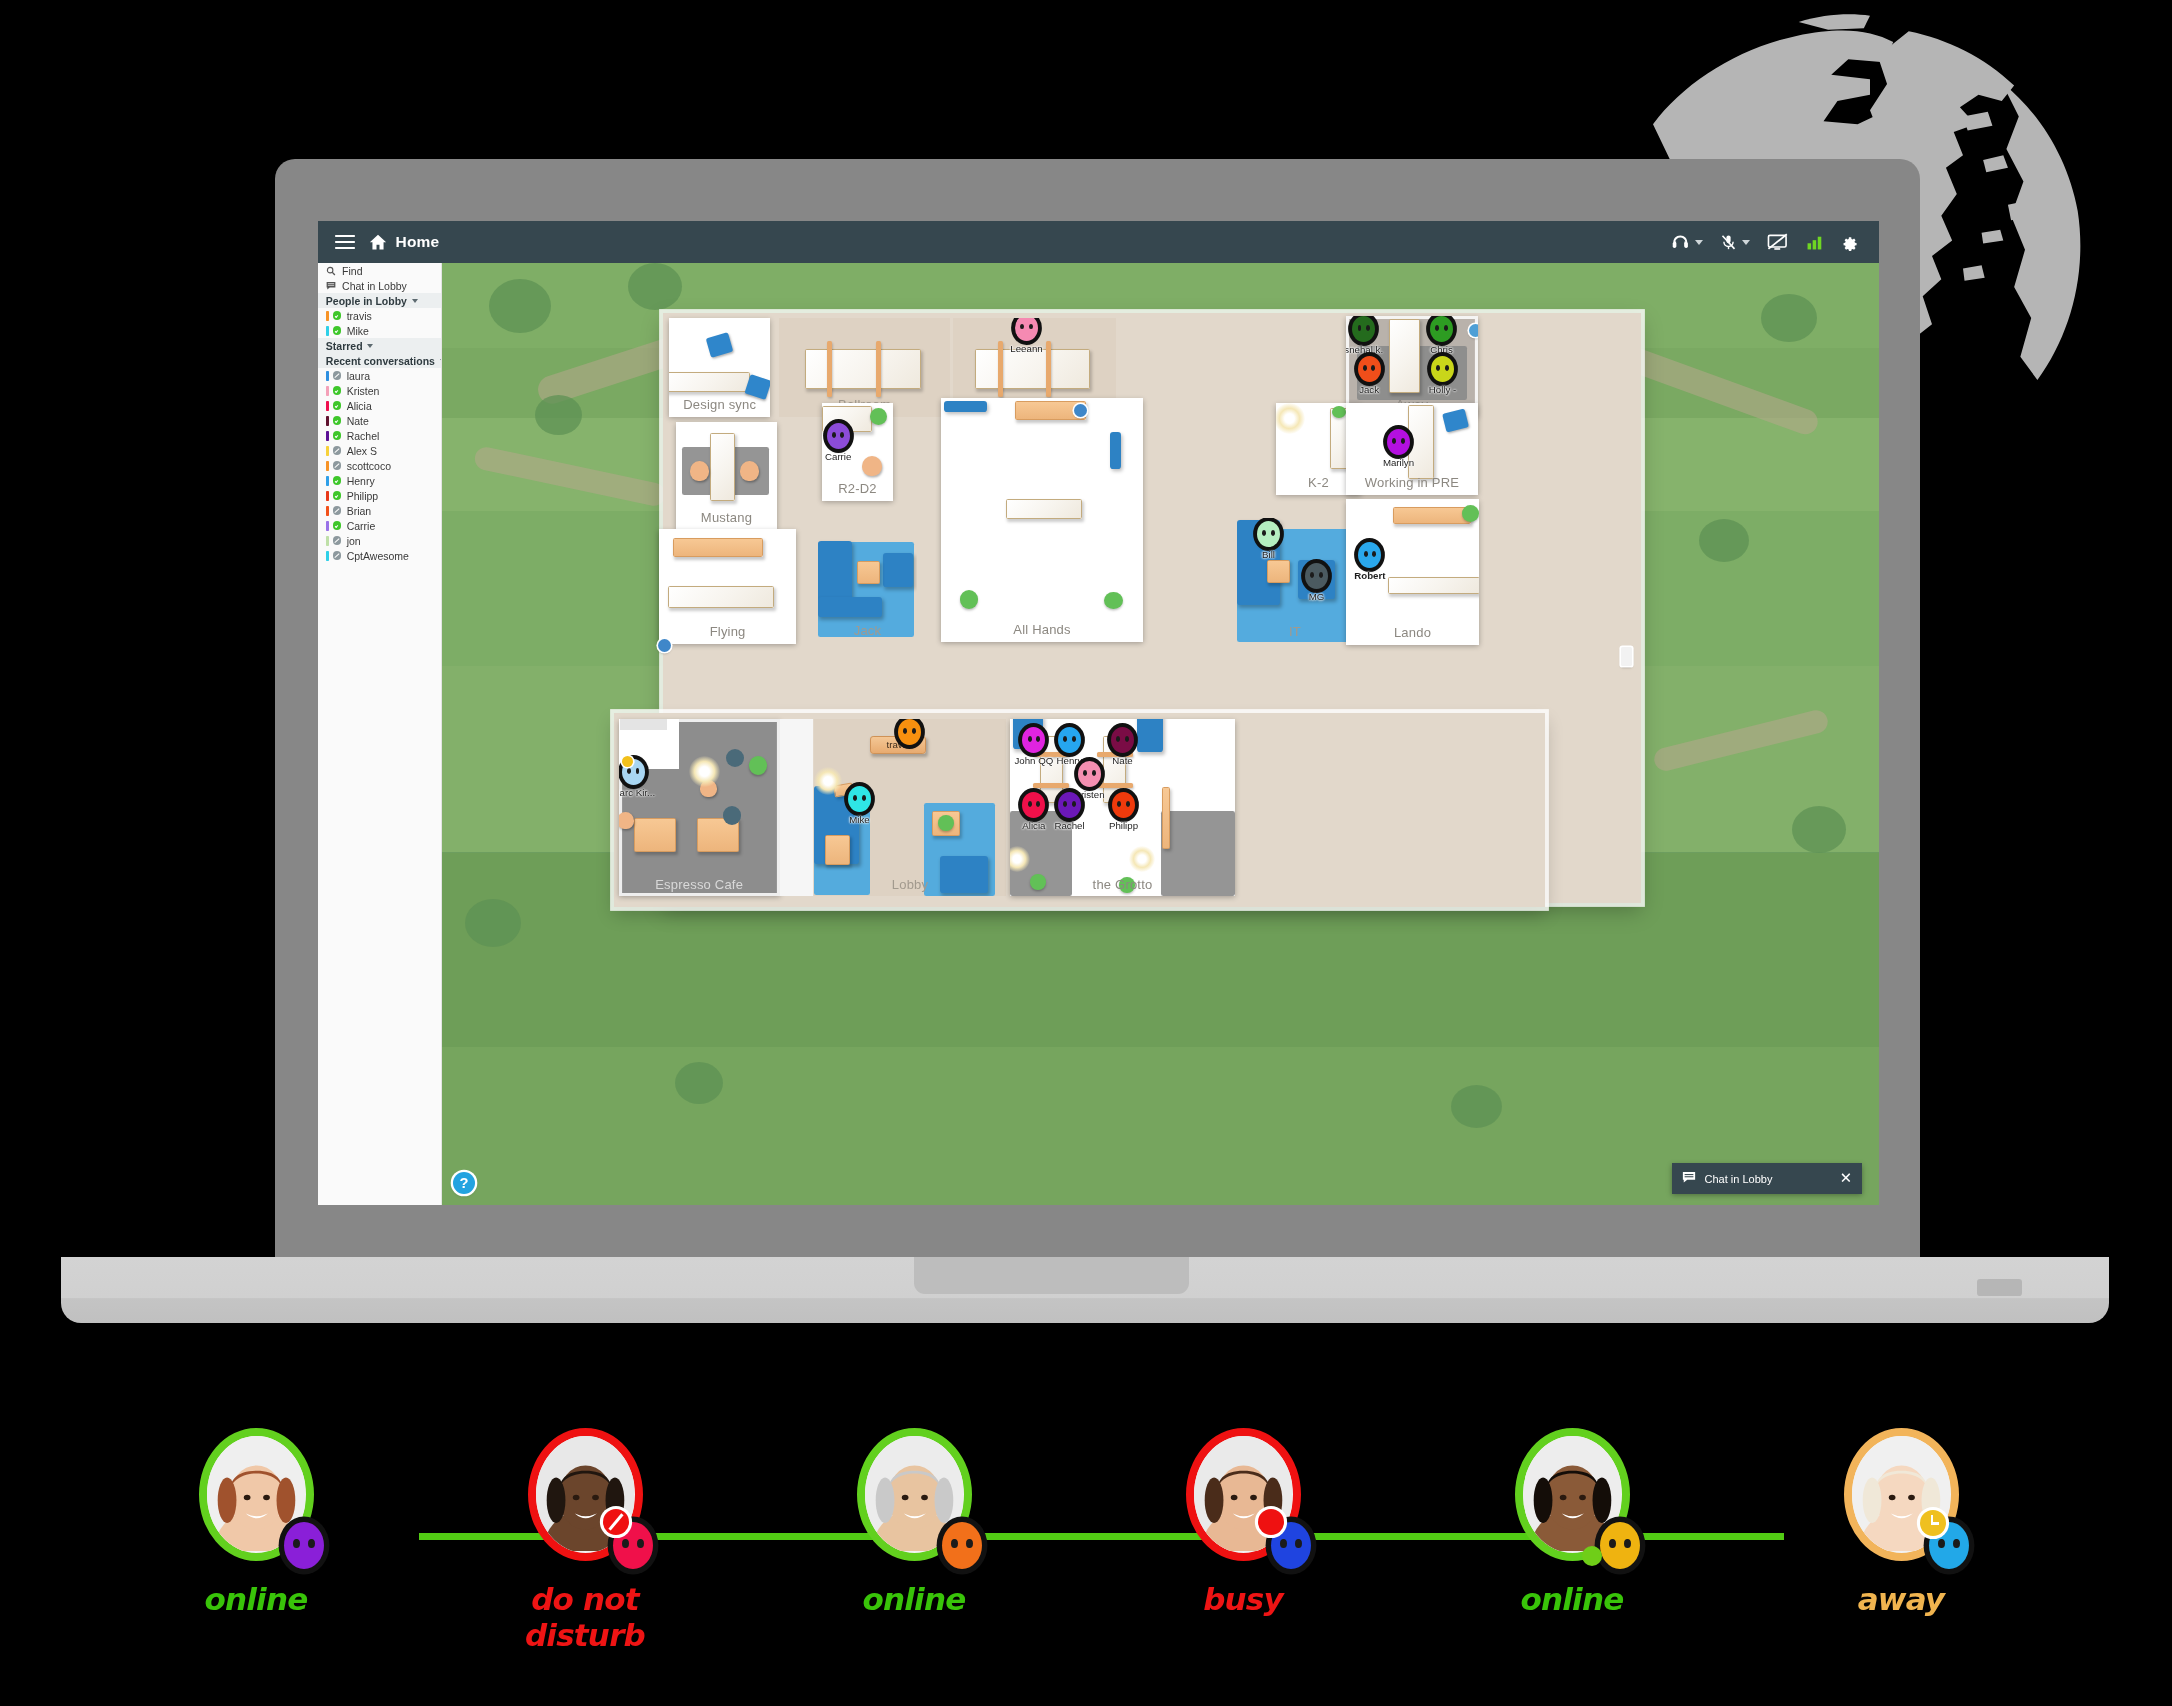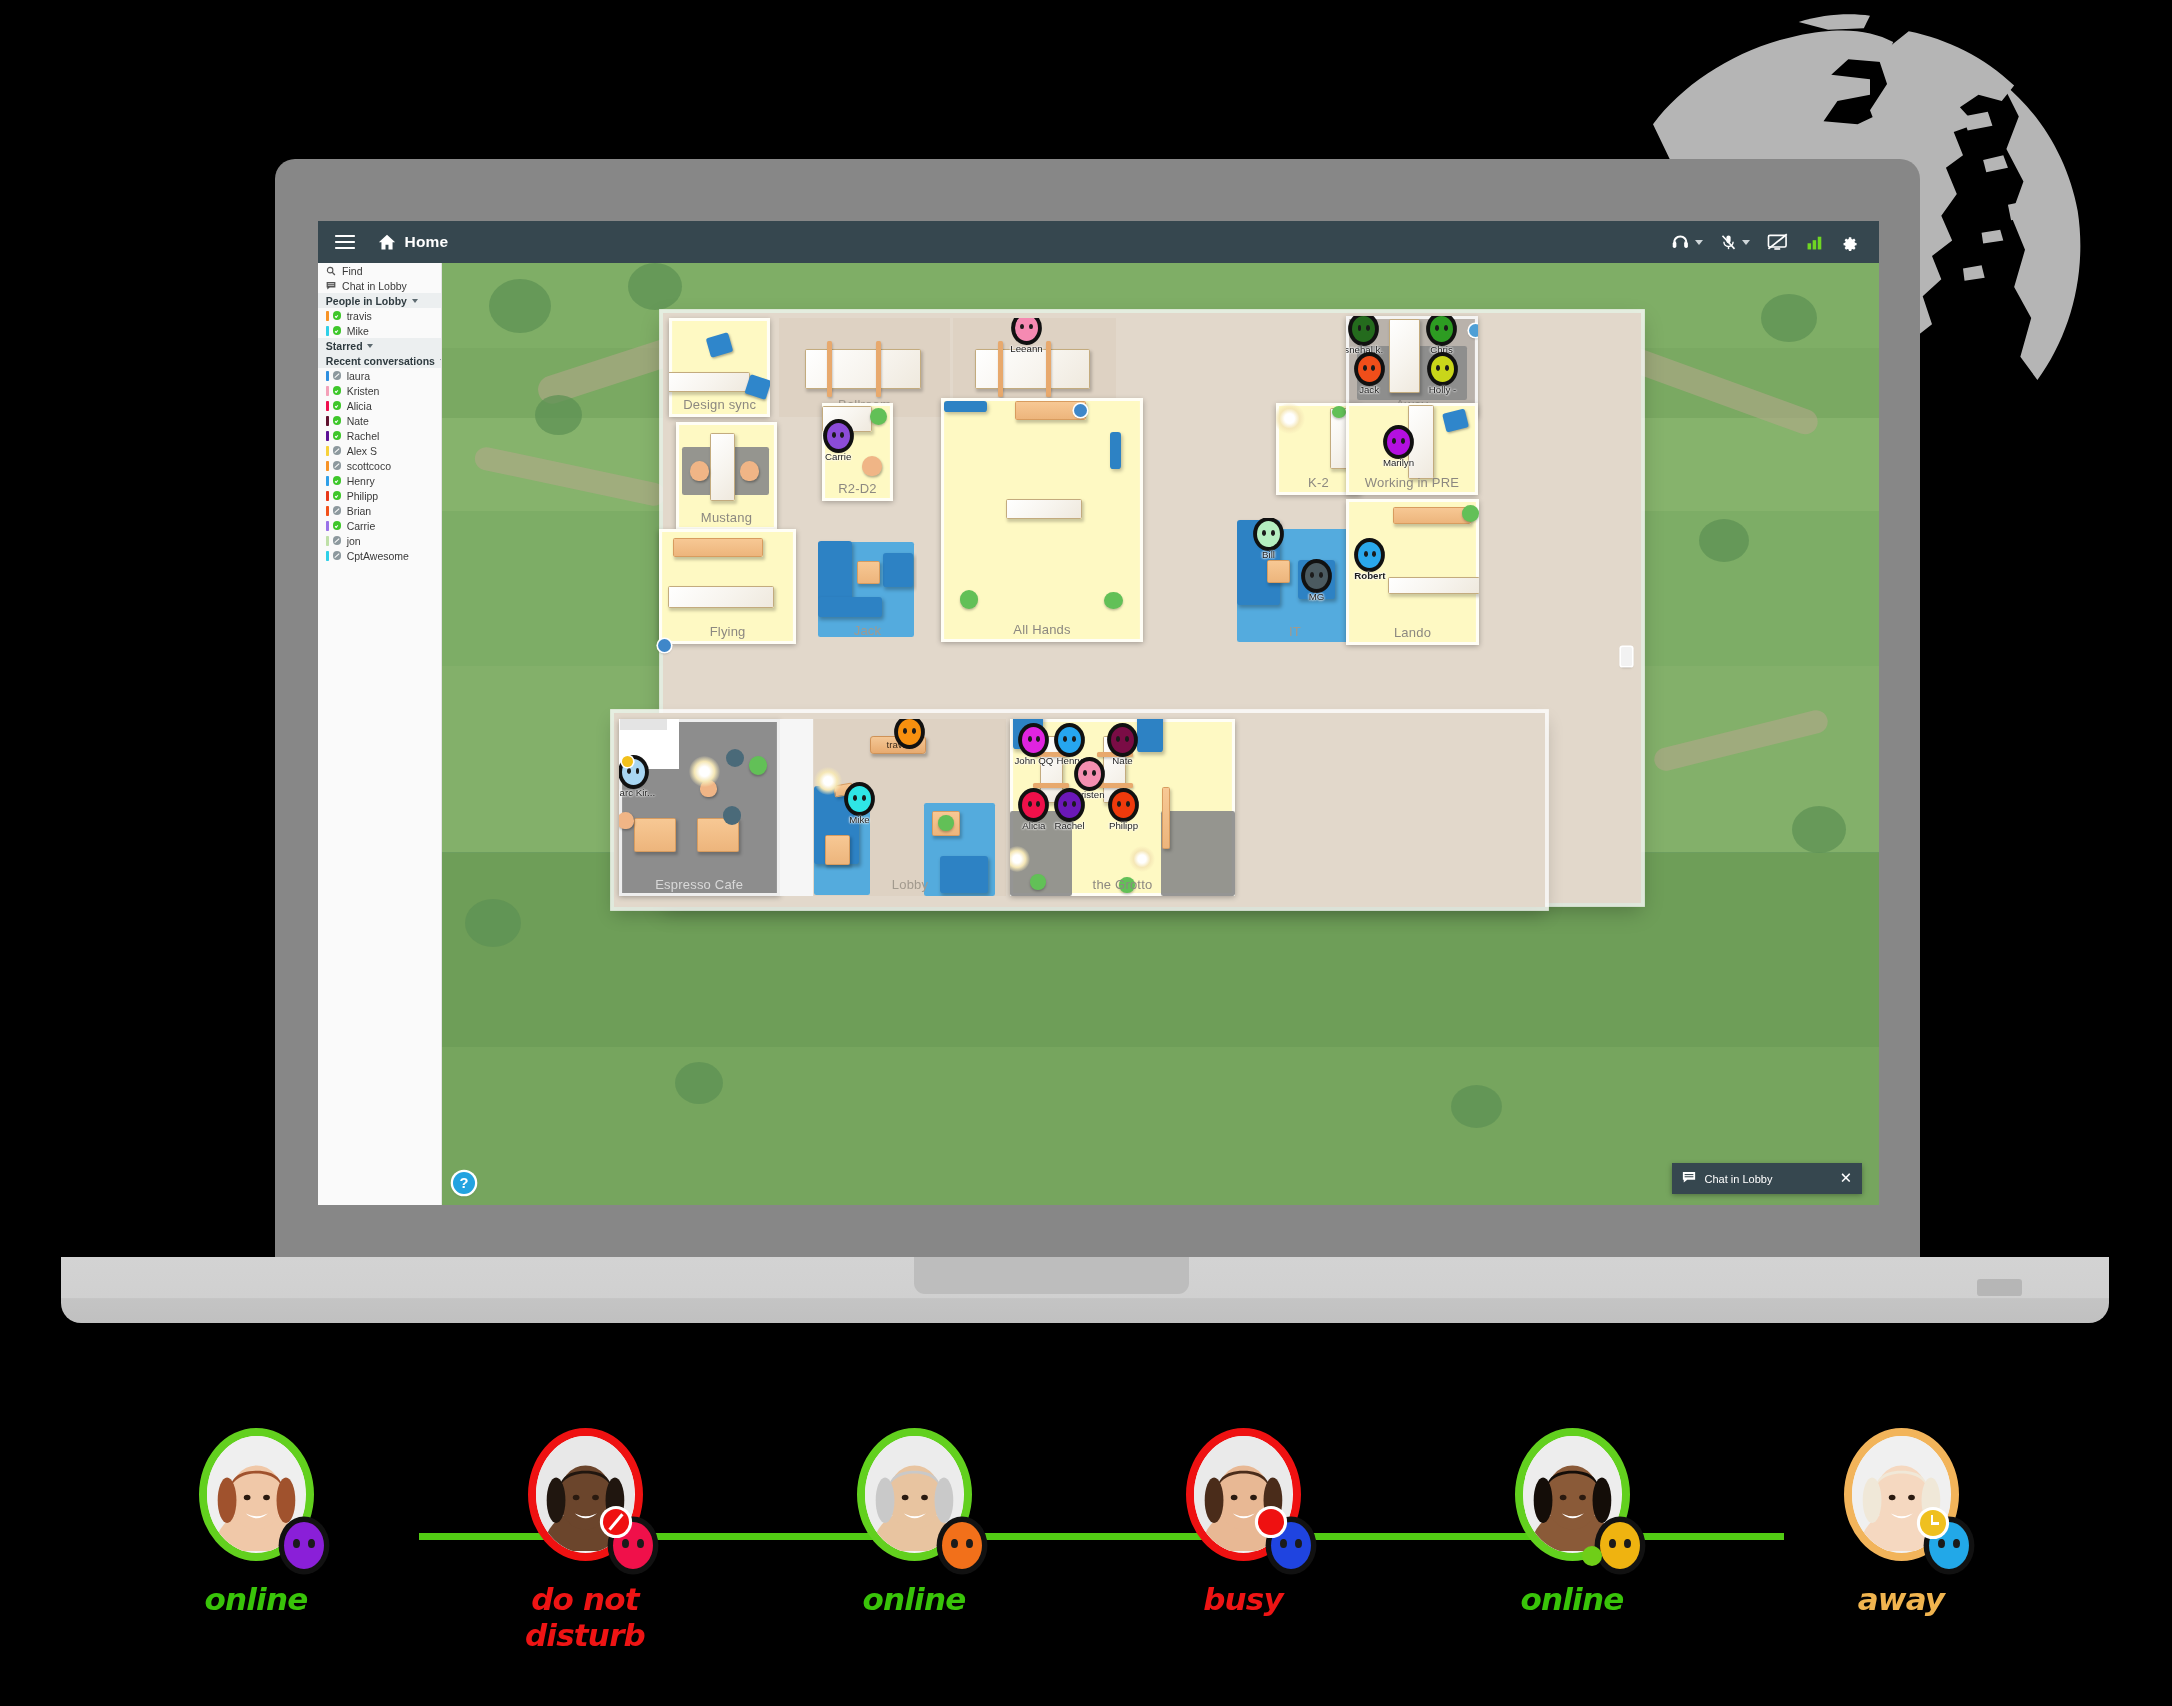--- a/index.html
+++ b/index.html
@@ -35,21 +35,21 @@
   #app {
     position:absolute; left:318px; top:221px; width:1561px; height:984px;
     background:#fff; overflow:hidden;
   }
 
   
   #topbar {
     position:absolute; left:0; top:0; width:100%; height:42px;
     background:#36474f; display:flex; align-items:center; z-index:40;
   }
-  .tb-left{ display:flex; align-items:center; gap:23px; padding-left:17px;}
+  .tb-left{ display:flex; align-items:center; gap:14px; padding-left:17px;}
   .hamburger{ width:20px; height:14px; display:flex; flex-direction:column; justify-content:space-between; cursor:pointer;}
   .hamburger span{ display:block; height:2.3px; background:#fff; border-radius:0.8px;}
   .home-group{ display:flex; align-items:center; gap:8.5px; cursor:pointer;}
   .home-label{ color:#fff; font-size:15.5px; font-weight:bold; letter-spacing:0.2px;}
   .tb-right{ margin-left:auto; display:flex; align-items:center; gap:17px; padding-right:20px;}
   .tbi{ display:flex; align-items:center; gap:5.4px; cursor:pointer;}
   .caret{ width:0;height:0;border-left:4.7px solid transparent;border-right:4.7px solid transparent;border-top:5.4px solid #cfd6d9;}
 
   
   #sidebar{
@@ -82,21 +82,21 @@
     position:absolute; left:221px; top:50px; width:978px; height:590px;
     background:#e2d8cb;
     box-shadow:0 0 0 3.9px #ffffffcc, 0 7.8px 20px rgba(0,0,0,.25);
   }
   #building-lower{
     position:absolute; left:172px; top:450px; width:931px; height:194px;
     background:#e2d8cb; box-shadow:0 0 0 3.9px #ffffffcc, 0 7.8px 17px rgba(0,0,0,.22);
   }
 
   .room{
-    position:absolute; background:#fef9c3;
+    position:absolute; background:#ffffff;
     box-shadow:inset 0 0 0 3.1px rgba(255,255,255,.85), 0 2.3px 5.4px rgba(0,0,0,.3);
     overflow:hidden;
   }
   .room.dark{ background:#8d8d8d;}
   .room.warm{ background:#ded2c3; box-shadow:none;}
   .room .rlabel{
     position:absolute; bottom:4.7px; left:0; width:100%; text-align:center;
     font-size:13px; color:#8c8881; letter-spacing:0.2px; pointer-events:none;
   }
   .room.dark .rlabel{ color:#d9d9d9;}

